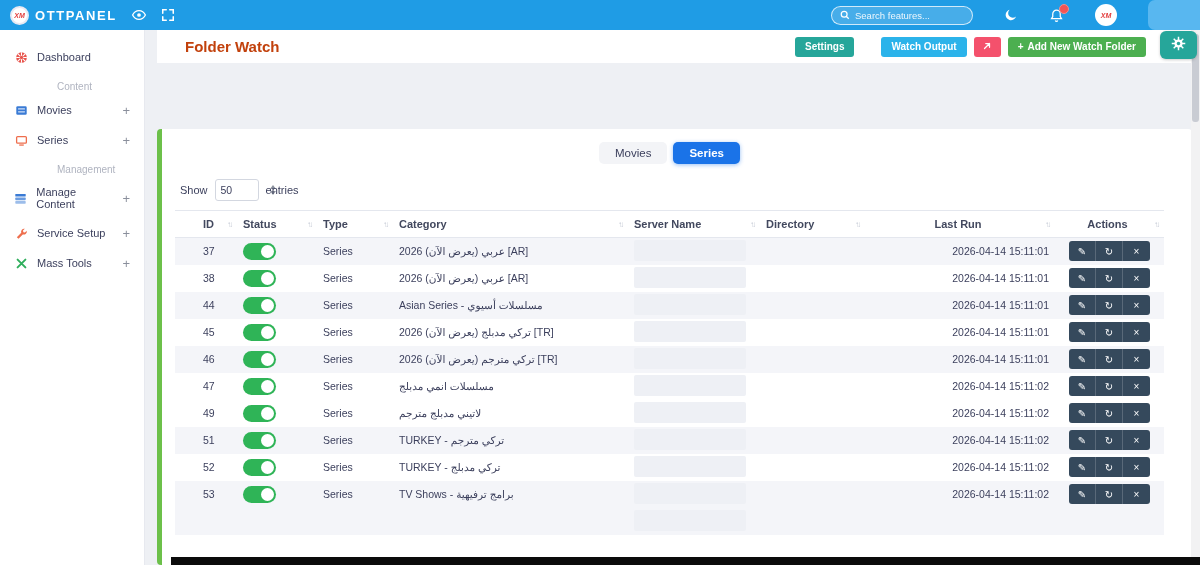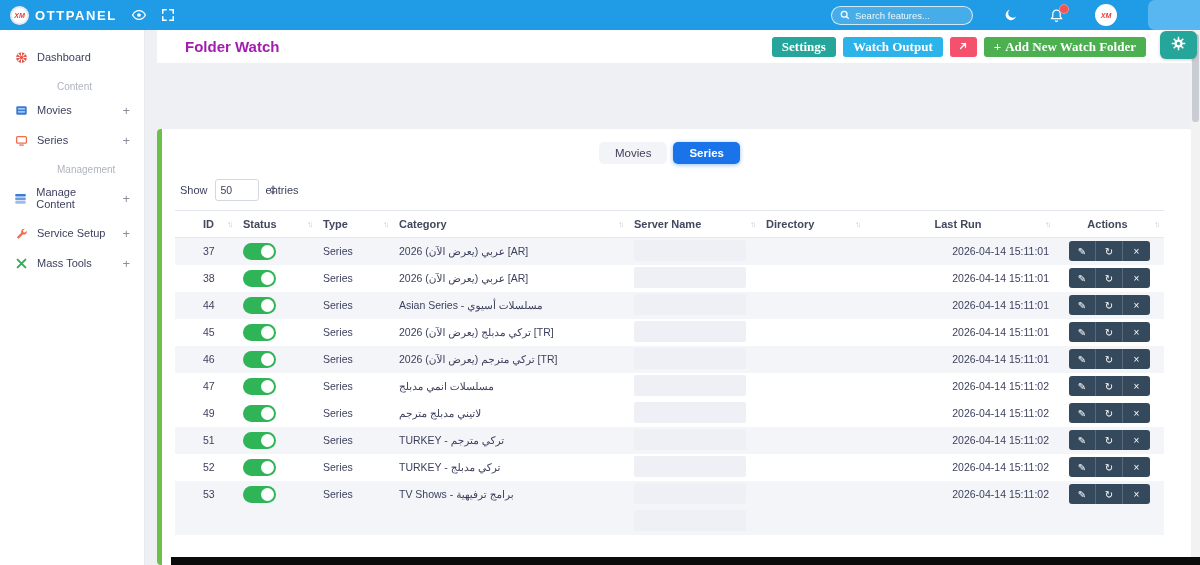--- a/index.html
+++ b/index.html
@@ -38,27 +38,27 @@
   .side-item .plus { margin-left:auto; color:#8a8f9c; font-size:13px; line-height:1; }
   .side-section { padding:9px 14px 3px; font-size:10px; color:#b0b4c0;margin-left:43px; }
   .side-ico { width:14px; height:14px; display:flex; align-items:center; justify-content:center; }
   .side-ico svg { display:block; }
 
   
   .main { position:absolute; left:145px; top:30px; right:0; bottom:0; }
 
   .page-header { position:absolute; left:12px; top:0; right:8px; height:33px; background:#fff;
                  display:flex; align-items:center; padding:0 46px 0 28px; }
-  .page-title { font-size:15px; font-weight:bold; color:#a21caf; }
+  .page-title { font-size:15px; font-weight:bold; color:#c2410c; }
   .header-actions { margin-left:auto; display:flex; gap:7px; align-items:center; }
   .hbtn { height:20px; padding:0 10px; border:none; border-radius:3px; color:#fff;
-          font-size:13px; font-weight:bold; display:flex; align-items:center; gap:4px;
-          cursor:pointer; font-family:Liberation Serif, serif; white-space:nowrap; }
+          font-size:10px; font-weight:bold; display:flex; align-items:center; gap:4px;
+          cursor:pointer; font-family:Liberation Sans, sans-serif; white-space:nowrap; }
   .btn-settings { background:#26a69a; }
-  .btn-watch { background:#2bb3ea; }
+  .btn-watch { background:#2bb3ea;margin-left:20px; }
   .btn-export { background:#f4516c; width:27px; padding:0; justify-content:center; }
   .btn-add { background:#4caf50; }
   .fab-gear { position:absolute; top:1px; right:3px; width:37px; height:28px; background:#26a69a;
               border-radius:6px; display:flex; align-items:center; justify-content:center;
               z-index:26; border:none; cursor:pointer; box-shadow:0 1px 3px rgba(0,0,0,.2); }
 
   .alert-card { position:absolute; left:12px; top:42px; right:8px; height:47px; background:#fff;
                 border-radius:3px; padding:15px 20px; font-size:10.5px; color:#3b3f5c; }
 
   .content-card { position:absolute; left:12px; top:99px; right:8px; bottom:0; background:#fff;

